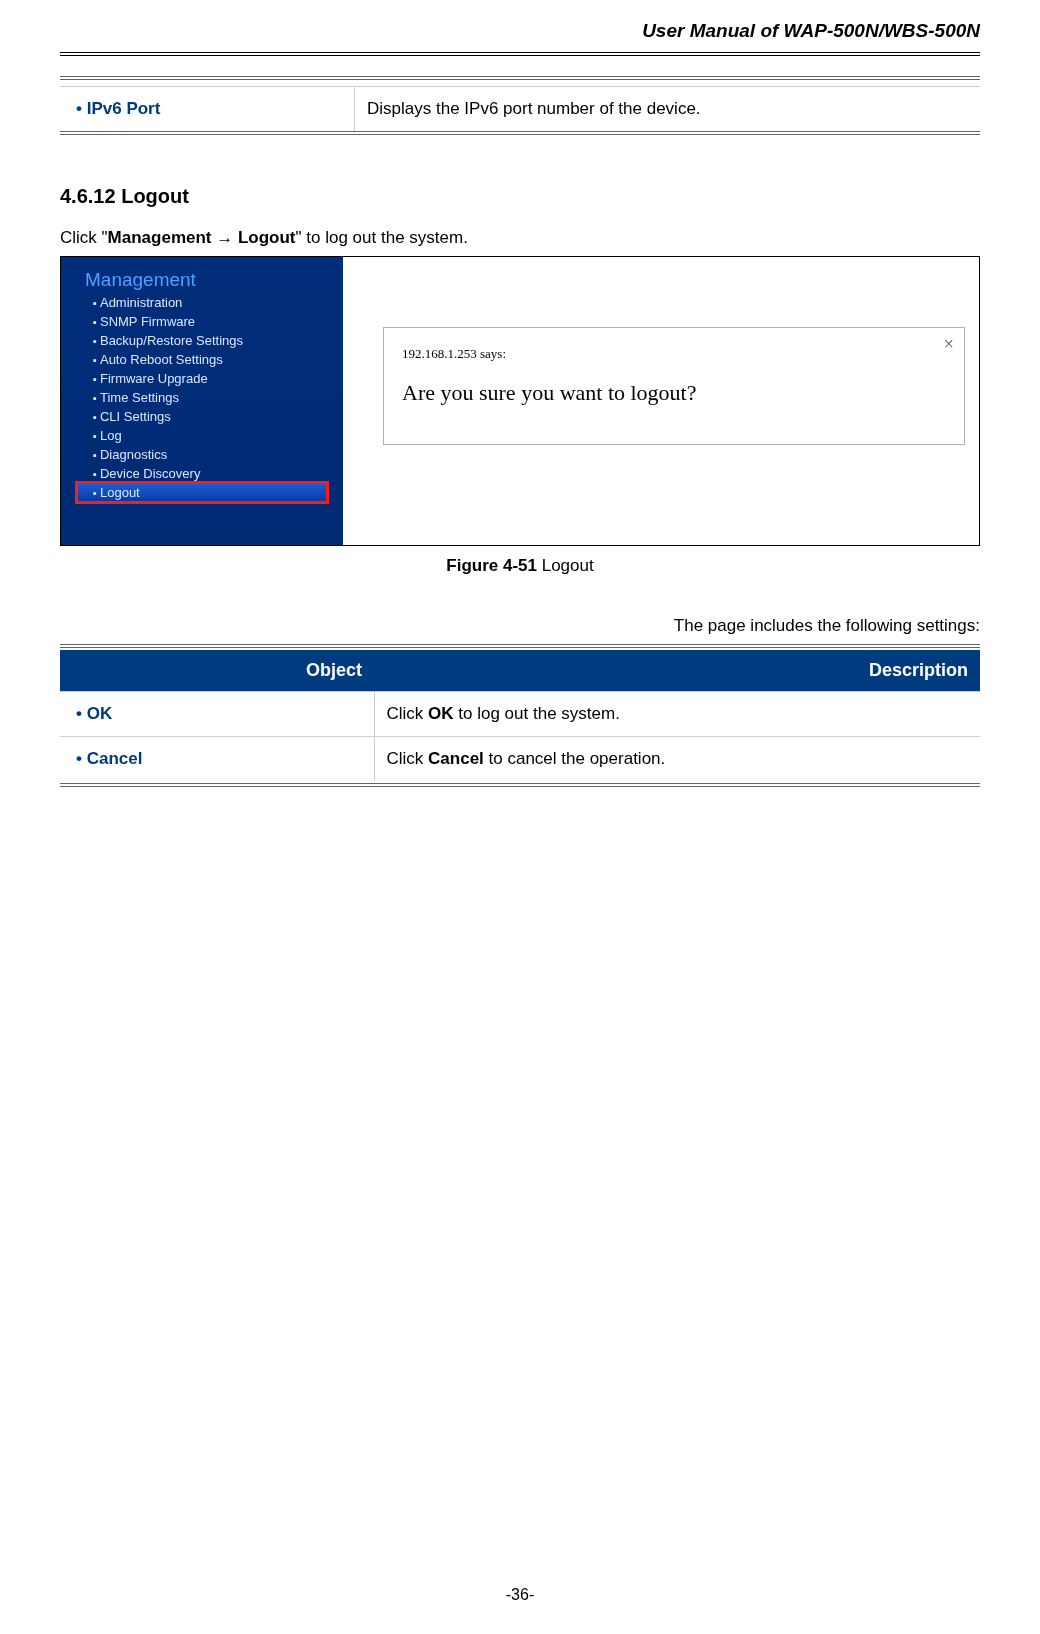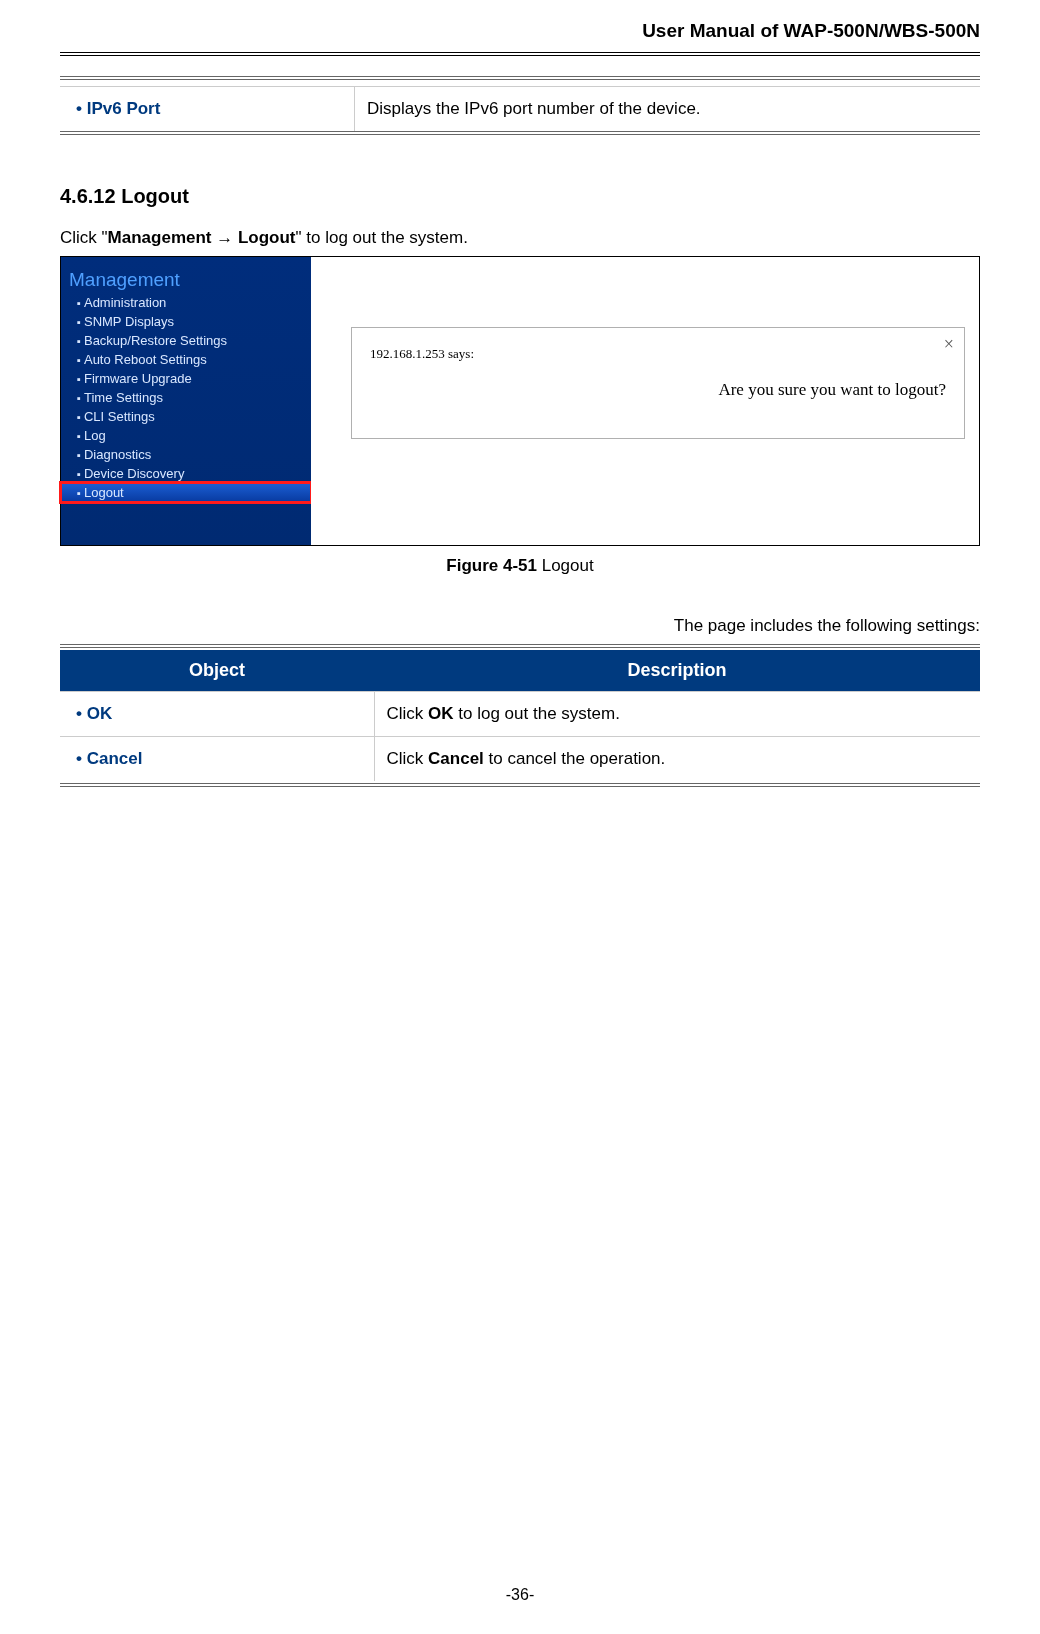--- a/index.html
+++ b/index.html
@@ -9,20 +9,21 @@
       font-size: 17px;
       color: #000;
       width: 1040px;
       height: 1634px;
       position: relative;
       box-sizing: border-box;
       padding: 0 60px;
     }
     .header-title {
       text-align: right;
+      font-style: italic;
       font-weight: bold;
       font-size: 19px;
       padding-top: 20px;
       padding-bottom: 10px;
       border-bottom: 4px double #000;
       margin-bottom: 20px;
     }
     .double-line-top { border-top: 4px double #666; }
     .double-line-bottom { border-bottom: 4px double #666; }
     .single-line-top { border-top: 1px solid #ccc; }
@@ -61,21 +62,21 @@
       border: 1px solid #000;
       display: flex;
       min-height: 288px;
       position: relative;
     }
     .sidebar {
       background: #00256b;
       background: linear-gradient(#002d7c,#002a72);
       width: 250px;
       color: #d8e7ff;
-      padding: 8px 0;
+      padding: 8px 16px;
       font-family: Arial, Helvetica, sans-serif;
     }
     .sidebar-title {
       color: #4fa0ff;
       font-size: 19px;
       padding: 4px 8px 2px 8px;
     }
     .sidebar ul {
       list-style: none;
       margin: 0;
@@ -110,21 +111,21 @@
       font-family: "Times New Roman", Times, serif;
     }
     .dlg-close {
       position: absolute;
       right: 10px; top: 6px;
       font-size: 18px;
       color: #555;
       cursor: pointer;
     }
     .dlg-title { font-size: 13px; margin-bottom: 18px; }
-    .dlg-msg { font-size: 17px; margin-bottom: 24px; text-align: right; }
+    .dlg-msg { font-size: 22px; margin-bottom: 24px; }
     .dlg-btns { text-align: right; }
     .dlg-btns button {
       border: 1px solid #8aa9e0;
       background: #fff;
       font-family: "Times New Roman", Times, serif;
       font-size: 17px;
       padding: 4px 24px;
       margin-left: 8px;
       cursor: pointer;
     }
@@ -138,21 +139,21 @@
     
     .settings-intro { margin-bottom: 8px; text-align: right; }
     .settings-table {
       width: 100%;
       border-collapse: collapse;
     }
     .settings-table thead th {
       background: #003a7f;
       color: #fff;
       font-weight: bold;
-      text-align: center;
+      text-align: right;
       padding: 10px 12px;
       font-size: 18px;
     }
     .settings-table thead th:first-child { width: 290px; }
     .settings-table tbody td {
       padding: 12px 12px;
     }
     .settings-table tbody td:first-child {
       border-right: 1px solid #ccc;
       color: #003a7f;
@@ -190,21 +191,21 @@
 
 <p class="click-text">
   <span>Click "</span><b>Management → Logout</b><span>" to log out the system.</span>
 </p>
 
 <div class="figure-box">
   <div class="sidebar">
     <div class="sidebar-title">Management</div>
     <ul id="sidebar-list">
         <li>Administration</li>
-        <li>SNMP Displays</li>
+        <li>SNMP Firmware</li>
         <li>Backup/Restore Settings</li>
         <li>Auto Reboot Settings</li>
         <li>Firmware Upgrade</li>
         <li>Time Settings</li>
         <li>CLI Settings</li>
         <li>Log</li>
         <li>Diagnostics</li>
         <li>Device Discovery</li>
         <li class="selected">Logout</li>
       </ul>

